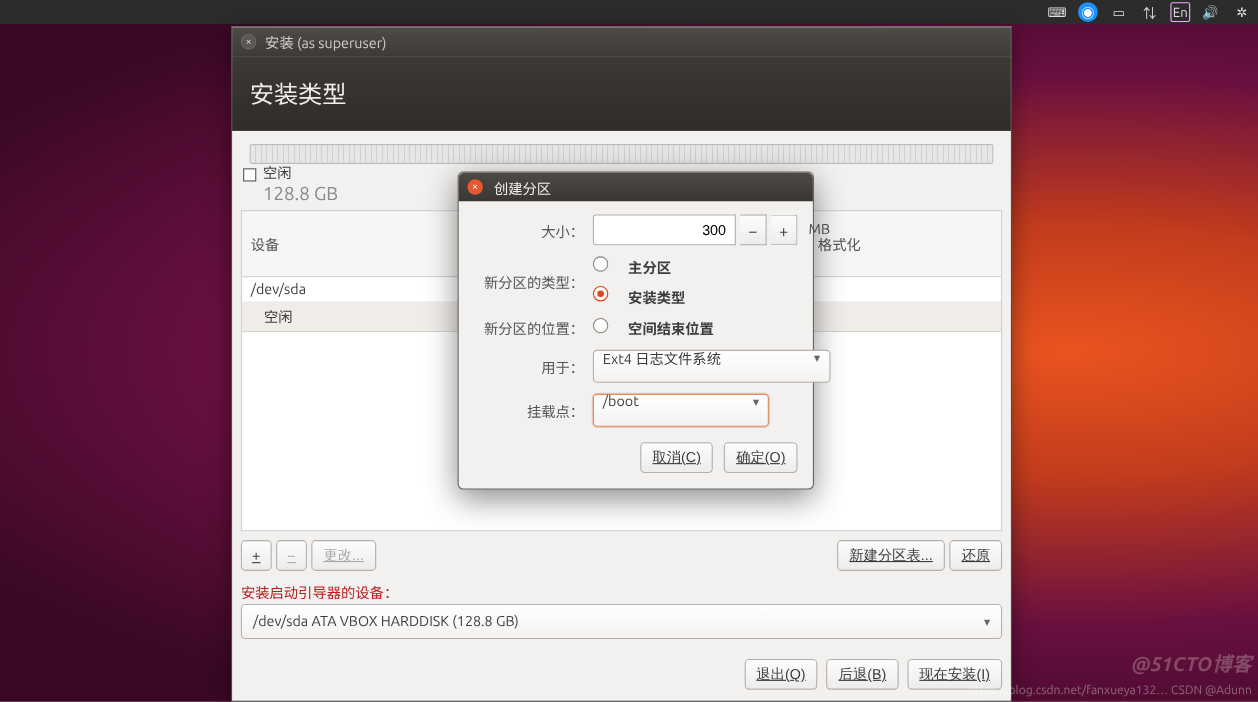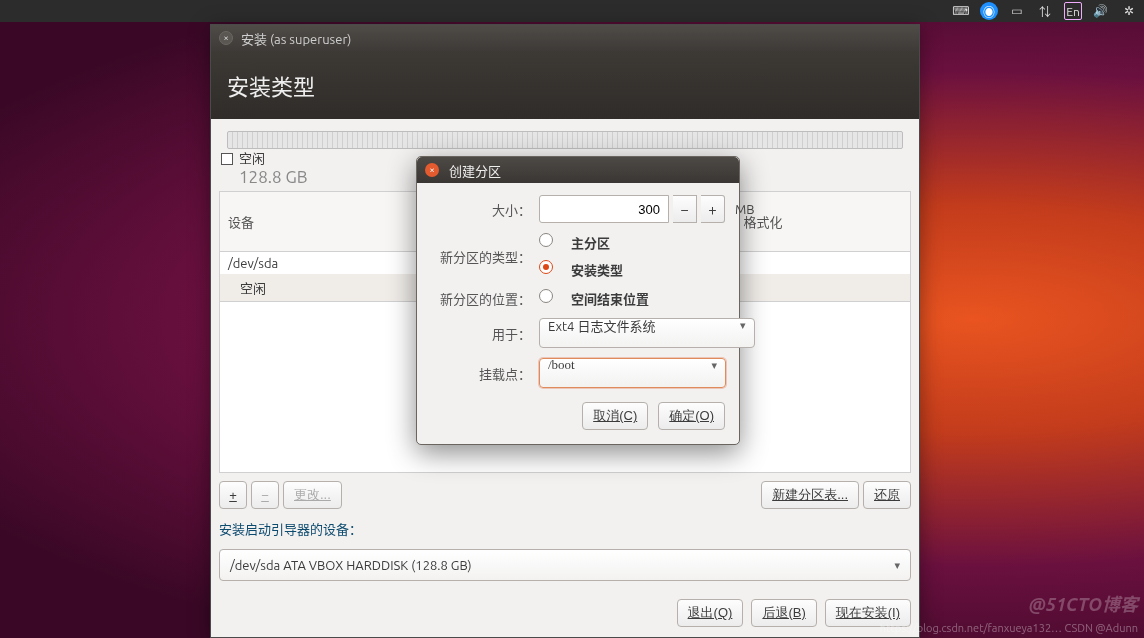--- a/index.html
+++ b/index.html
@@ -56,23 +56,23 @@
   .btn {
     background: linear-gradient(#fdfdfd,#ececec);
     border:1px solid #b5b0ab; border-radius:4px;
     padding:4px 10px; font-size:13px; color:#3c3c3c; cursor:pointer;
     min-height:28px; display:inline-flex; align-items:center;text-decoration:underline;
   }
   .btn.sq { width:28px; justify-content:center; padding:0; }
   .btn.disabled { color:#aaa; }
   .spacer { flex:1; }
 
-  .bootlabel { margin-top:10px; color:#0c4a6e; }
+  .bootlabel { margin-top:10px; color:#b91c1c; }
   .combo {
-    margin-top:11px; border:1px solid #b5b0ab; border-radius:4px; background:linear-gradient(#fff,#f3f2f1);
+    margin-top:1px; border:1px solid #b5b0ab; border-radius:4px; background:linear-gradient(#fff,#f3f2f1);
     height:32px; display:flex; align-items:center; padding:0 30px 0 10px; position:relative;
   }
   .combo::after { content:"▾"; position:absolute; right:10px; color:#666; font-size:11px; }
 
   .footer { display:flex; justify-content:flex-end; gap:8px; padding:10px 8px; }
 
   
   .modal {
     position:absolute; left:416px; top:156px; width:324px;
     background:#f2f1f0; border:1px solid #6b6560; border-radius:5px;
@@ -99,21 +99,21 @@
   .radio-col { display:flex; flex-direction:column; gap:8px; }
   .radio { display:flex; align-items:flex-start; gap:18px; cursor:pointer;font-weight:bold; }
   .rdot { width:14px; height:14px; border:1px solid #8a857f; border-radius:50%; background:#fff; position:relative; }
   .rdot.on { border-color:#dd4814; }
   .rdot.on::after { content:""; position:absolute; inset:3px; border-radius:50%; background:#dd4814; }
   .sel-combo {
     height:30px; border:1px solid #b5b0ab; border-radius:4px; background:linear-gradient(#fff,#f3f2f1);
     display:flex; align-items:center; padding:0 26px 16px 8px; position:relative; min-width:130px;
   }
   .sel-combo::after { content:"▾"; position:absolute; right:8px; color:#666; font-size:11px; }
-  .sel-combo.hl { border-color:#e08b5c; box-shadow:0 0 0 1px rgba(221,72,20,.25); width:187px;font-family:Liberation Serif, serif; }
+  .sel-combo.hl { border-color:#e08b5c; box-shadow:0 0 0 1px rgba(221,72,20,.25); width:160px; }
   .mbuttons { display:flex; justify-content:flex-end; gap:10px; padding:10px 14px 14px; }
 
   .watermark1 { position:absolute; right:6px; bottom:22px; color:rgba(255,255,255,.25); font-size:18px; font-style:italic;font-weight:bold; }
   .watermark2 { position:absolute; right:6px; bottom:4px; color:rgba(255,255,255,.35); font-size:11px; }
 </style>
 </head>
 <body>
 
 <div class="menubar">
   <span class="ico">⌨</span>

